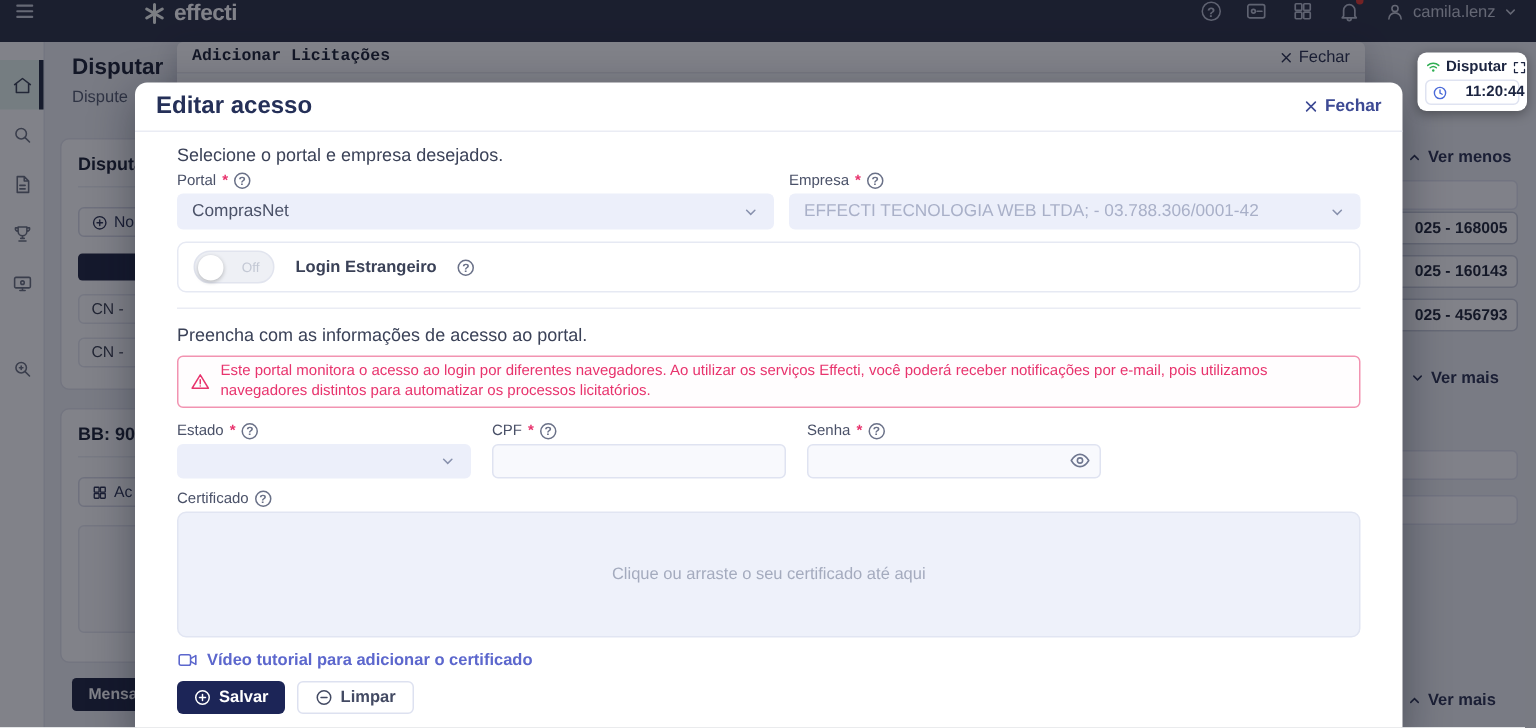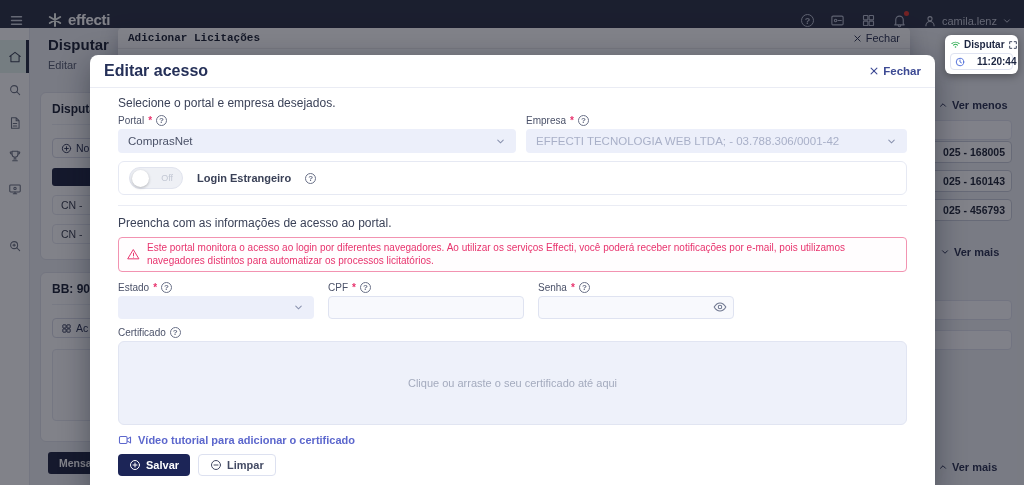--- a/index.html
+++ b/index.html
@@ -4,21 +4,21 @@
 <style>
   * { margin:0; padding:0; box-sizing:border-box; }
   html,body { width:1024px; height:485px; }
   body { font-family:"Liberation Sans", sans-serif; background:#eef0f4; overflow:hidden; }
   #app { position:relative; width:1024px; height:485px; overflow:hidden; background:#eef0f4; }
   svg { display:block; }
   .icon { display:inline-flex; align-items:center; justify-content:center; flex:0 0 auto; }
 
   
   .topbar { position:absolute; top:0; left:0; right:0; height:28px; background:#2b3044;
-    display:flex; align-items:flex-end; color:#b9bece; z-index:1; }
+    display:flex; align-items:flex-start; color:#b9bece; z-index:1;gap:48px; }
   .hamburger { margin:0 9px 0 9px; color:#c6cad6; cursor:pointer; }
   .brand { display:flex; align-items:center; gap:5px; margin-left:14px; }
   .brand-mark { color:#f2f6f3; }
   .brand-name { font-size:15px; font-weight:bold; color:#ffffff; letter-spacing:-0.3px; }
   .env-badge { margin-left:14px; background:#3a4054; color:#aeb4c4; font-size:10px; font-weight:bold;
     letter-spacing:.4px; padding:3px 9px; border-radius:3px; }
   .topbar-right { margin-left:auto; display:flex; align-items:center; gap:16px; padding-right:12px; }
   .qmark { display:inline-block; border:1px solid currentColor; border-radius:50%; text-align:center;
     font-weight:bold; }
   .qmark.hdr { width:13px; height:13px; font-size:9px; line-height:12px; color:#b9bece; }
@@ -226,21 +226,21 @@
         <svg width="14" height="14" viewBox="0 0 24 24" fill="none" stroke="currentColor" stroke-width="1.8" stroke-linecap="round">
             <circle cx="10.5" cy="10.5" r="6"></circle>
             <path d="M15 15l5 5M8.5 10.5h4M10.5 8.5v4"></path>
           </svg>
       </span>
     </div>
   </div>
 
   <div class="bg-layer">
     <div class="page-title">Disputar</div>
-    <div class="page-sub">Editar</div>
+    <div class="page-sub">Dispute</div>
 
     <div class="panel" style="left:40px; top:92px; width:220px; height:168px;">
       <div class="panel-h">Disputa</div>
       <div class="chip-btn">
         <span class="icon">
           <svg width="11" height="11" viewBox="0 0 24 24" fill="none" stroke="currentColor" stroke-width="2" stroke-linecap="round">
               <circle cx="12" cy="12" r="9"></circle>
               <path d="M12 8v8M8 12h8"></path>
             </svg>
         </span>

